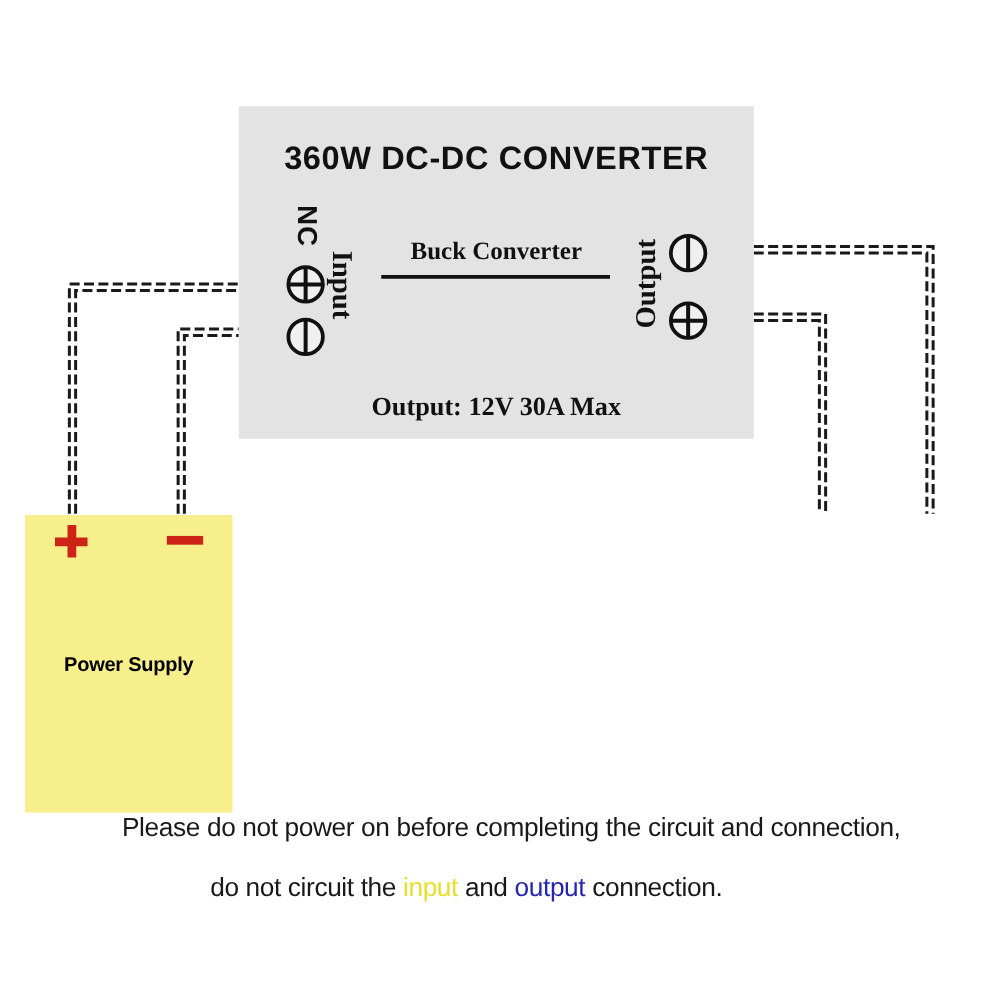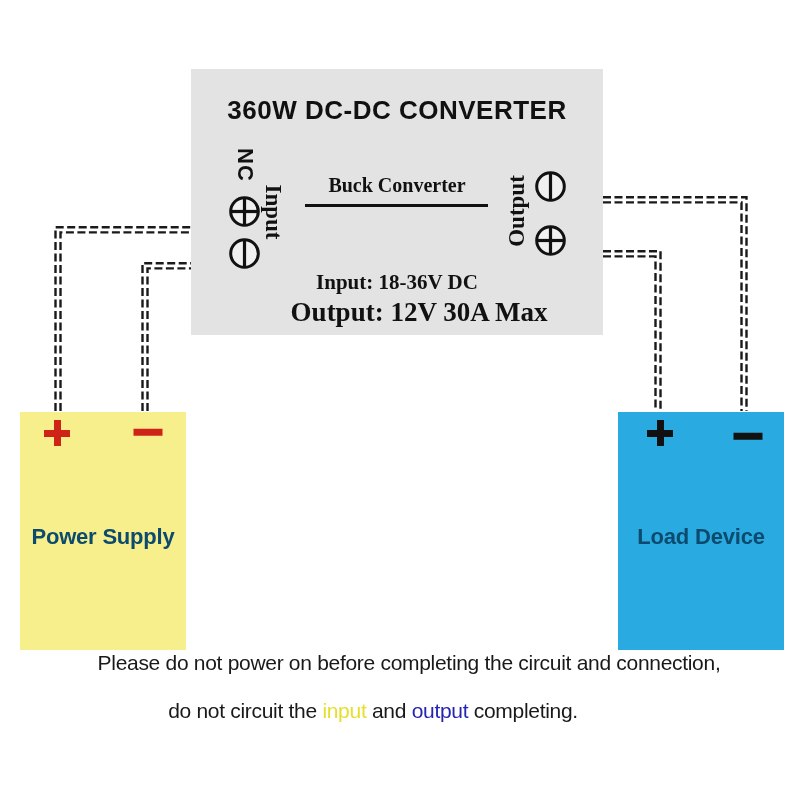--- a/index.html
+++ b/index.html
@@ -4,49 +4,49 @@
 <style>
   html,body{margin:0;padding:0;background:#ffffff;}
   .canvas{
     position:relative;width:800px;height:800px;background:#ffffff;overflow:hidden;
     font-family:"Liberation Sans", sans-serif;color:#111;
   }
   .wires{position:absolute;left:0;top:0;width:800px;height:800px;}
   .wires path{fill:none;stroke:var(--wire-color,#1a1a1a);stroke-width:2.4;stroke-dasharray:8 3.5;}
 
   
-  .converter{position:absolute;left:191px;top:69px;width:412px;height:266px;background:var(--converter-bg,#e3e3e3);}
+  .converter{position:absolute;left:191px;top:85px;width:412px;height:266px;background:var(--converter-bg,#e3e3e3);}
   .conv-title{position:absolute;left:0;top:26px;width:100%;text-align:center;
     font-size:26px;font-weight:bold;letter-spacing:.5px;white-space:nowrap;}
   .vlabel{position:absolute;white-space:nowrap;font-weight:bold;}
   .nc-label{left:54px;top:96px;transform:translate(-50%,-50%) rotate(90deg);
     font-size:22px;letter-spacing:1px;}
   .input-label{left:82px;top:143px;transform:translate(-50%,-50%) rotate(90deg);
     font-family:"Liberation Serif", serif;font-size:23px;}
   .output-label{left:326px;top:142px;transform:translate(-50%,-50%) rotate(-90deg);
     font-family:"Liberation Serif", serif;font-size:23px;}
   .screw{position:absolute;width:33px;height:33px;}
   .screw-l-cross{left:37px;top:126px;}
   .screw-l-slot{left:37px;top:168px;}
   .screw-r-slot{left:343px;top:101px;}
   .screw-r-cross{left:343px;top:155px;}
   .centerline{position:absolute;left:0;width:100%;text-align:center;white-space:nowrap;
     font-family:Liberation Serif, serif;font-weight:bold;}
   .buck{top:105px;font-size:20px;}
   .divider{position:absolute;left:114px;top:135px;width:183px;height:3px;background:#111;}
   .volts{top:149px;font-size:20px;}
   .spec1{top:201px;font-size:21px;}
-  .spec2{top:228px;font-size:27px;padding-left:22px;}
+  .spec2{top:228px;font-size:21px;}
 
   
   .endbox{position:absolute;top:412px;height:238px;}
   .supply{left:20px;width:166px;background:var(--power-supply-bg,#f7ee8c);}
   .load{left:618px;width:166px;background:var(--load-device-bg,#29abe2);}
   .endbox .box-label{position:absolute;left:0;top:112px;width:100%;text-align:center;
-    font-size:22px;font-weight:bold;letter-spacing:-.2px;white-space:nowrap;color:#0c4a6e;}
+    font-size:16px;font-weight:bold;letter-spacing:-.2px;white-space:nowrap;color:#000000;}
   
   .plus-icon,.minus-icon{position:absolute;transform:translate(-50%,-50%);}
   .plus-icon{width:26px;height:26px;}
   .plus-icon::before{content:"";position:absolute;left:0;top:9.5px;width:26px;height:7px;background:var(--sym,#111);}
   .plus-icon::after{content:"";position:absolute;left:9.5px;top:0;width:7px;height:26px;background:var(--sym,#111);}
   .minus-icon{width:29px;height:6.5px;background:var(--sym,#111);}
   .sym-red{--sym:var(--plus-minus-red,#ce2418);}
   .sym-black{--sym:#111;}
   .supply .plus-icon{left:37px;top:21px;}
   .supply .minus-icon{left:128px;top:20px;}
@@ -106,32 +106,26 @@
       <line x1="16.5" y1="3.5" x2="16.5" y2="29.5" stroke="#111" stroke-width="3.2"></line>
     </svg>
     <svg class="screw screw-r-cross" viewBox="0 0 33 33">
       <circle cx="16.5" cy="16.5" r="13.8" fill="var(--screw-fill,#f0f0f0)" stroke="#111" stroke-width="3"></circle>
       <line x1="16.5" y1="3.5" x2="16.5" y2="29.5" stroke="#111" stroke-width="3.2"></line>
       <line x1="3.5" y1="16.5" x2="29.5" y2="16.5" stroke="#111" stroke-width="3.2"></line>
     </svg>
 
     <div class="centerline buck">Buck Converter</div>
     <div class="divider"></div>
-    <div class="centerline spec1">Input: 18-36V DC</div>
     <div class="centerline spec2">Output: 12V 30A Max</div>
   </div>
 
   <div class="endbox supply">
     <div class="plus-icon sym-red"></div>
     <div class="minus-icon sym-red"></div>
     <div class="box-label">Power Supply</div>
   </div>
 
-  <div class="endbox load">
-    <div class="plus-icon sym-black"></div>
-    <div class="minus-icon sym-black"></div>
-    <div class="box-label">Load Device</div>
-  </div>
 
   <div class="caption-line caption-1">Please do not power on before completing the circuit and connection,</div>
-  <div class="caption-line caption-2"><span>do not circuit the </span><span class="word-input">input</span><span> and </span><span class="word-output">output</span><span> completing.</span></div>
+  <div class="caption-line caption-2"><span>do not circuit the </span><span class="word-input">input</span><span> and </span><span class="word-output">output</span><span> connection.</span></div>
 
 </div>
 
 </body></html>

